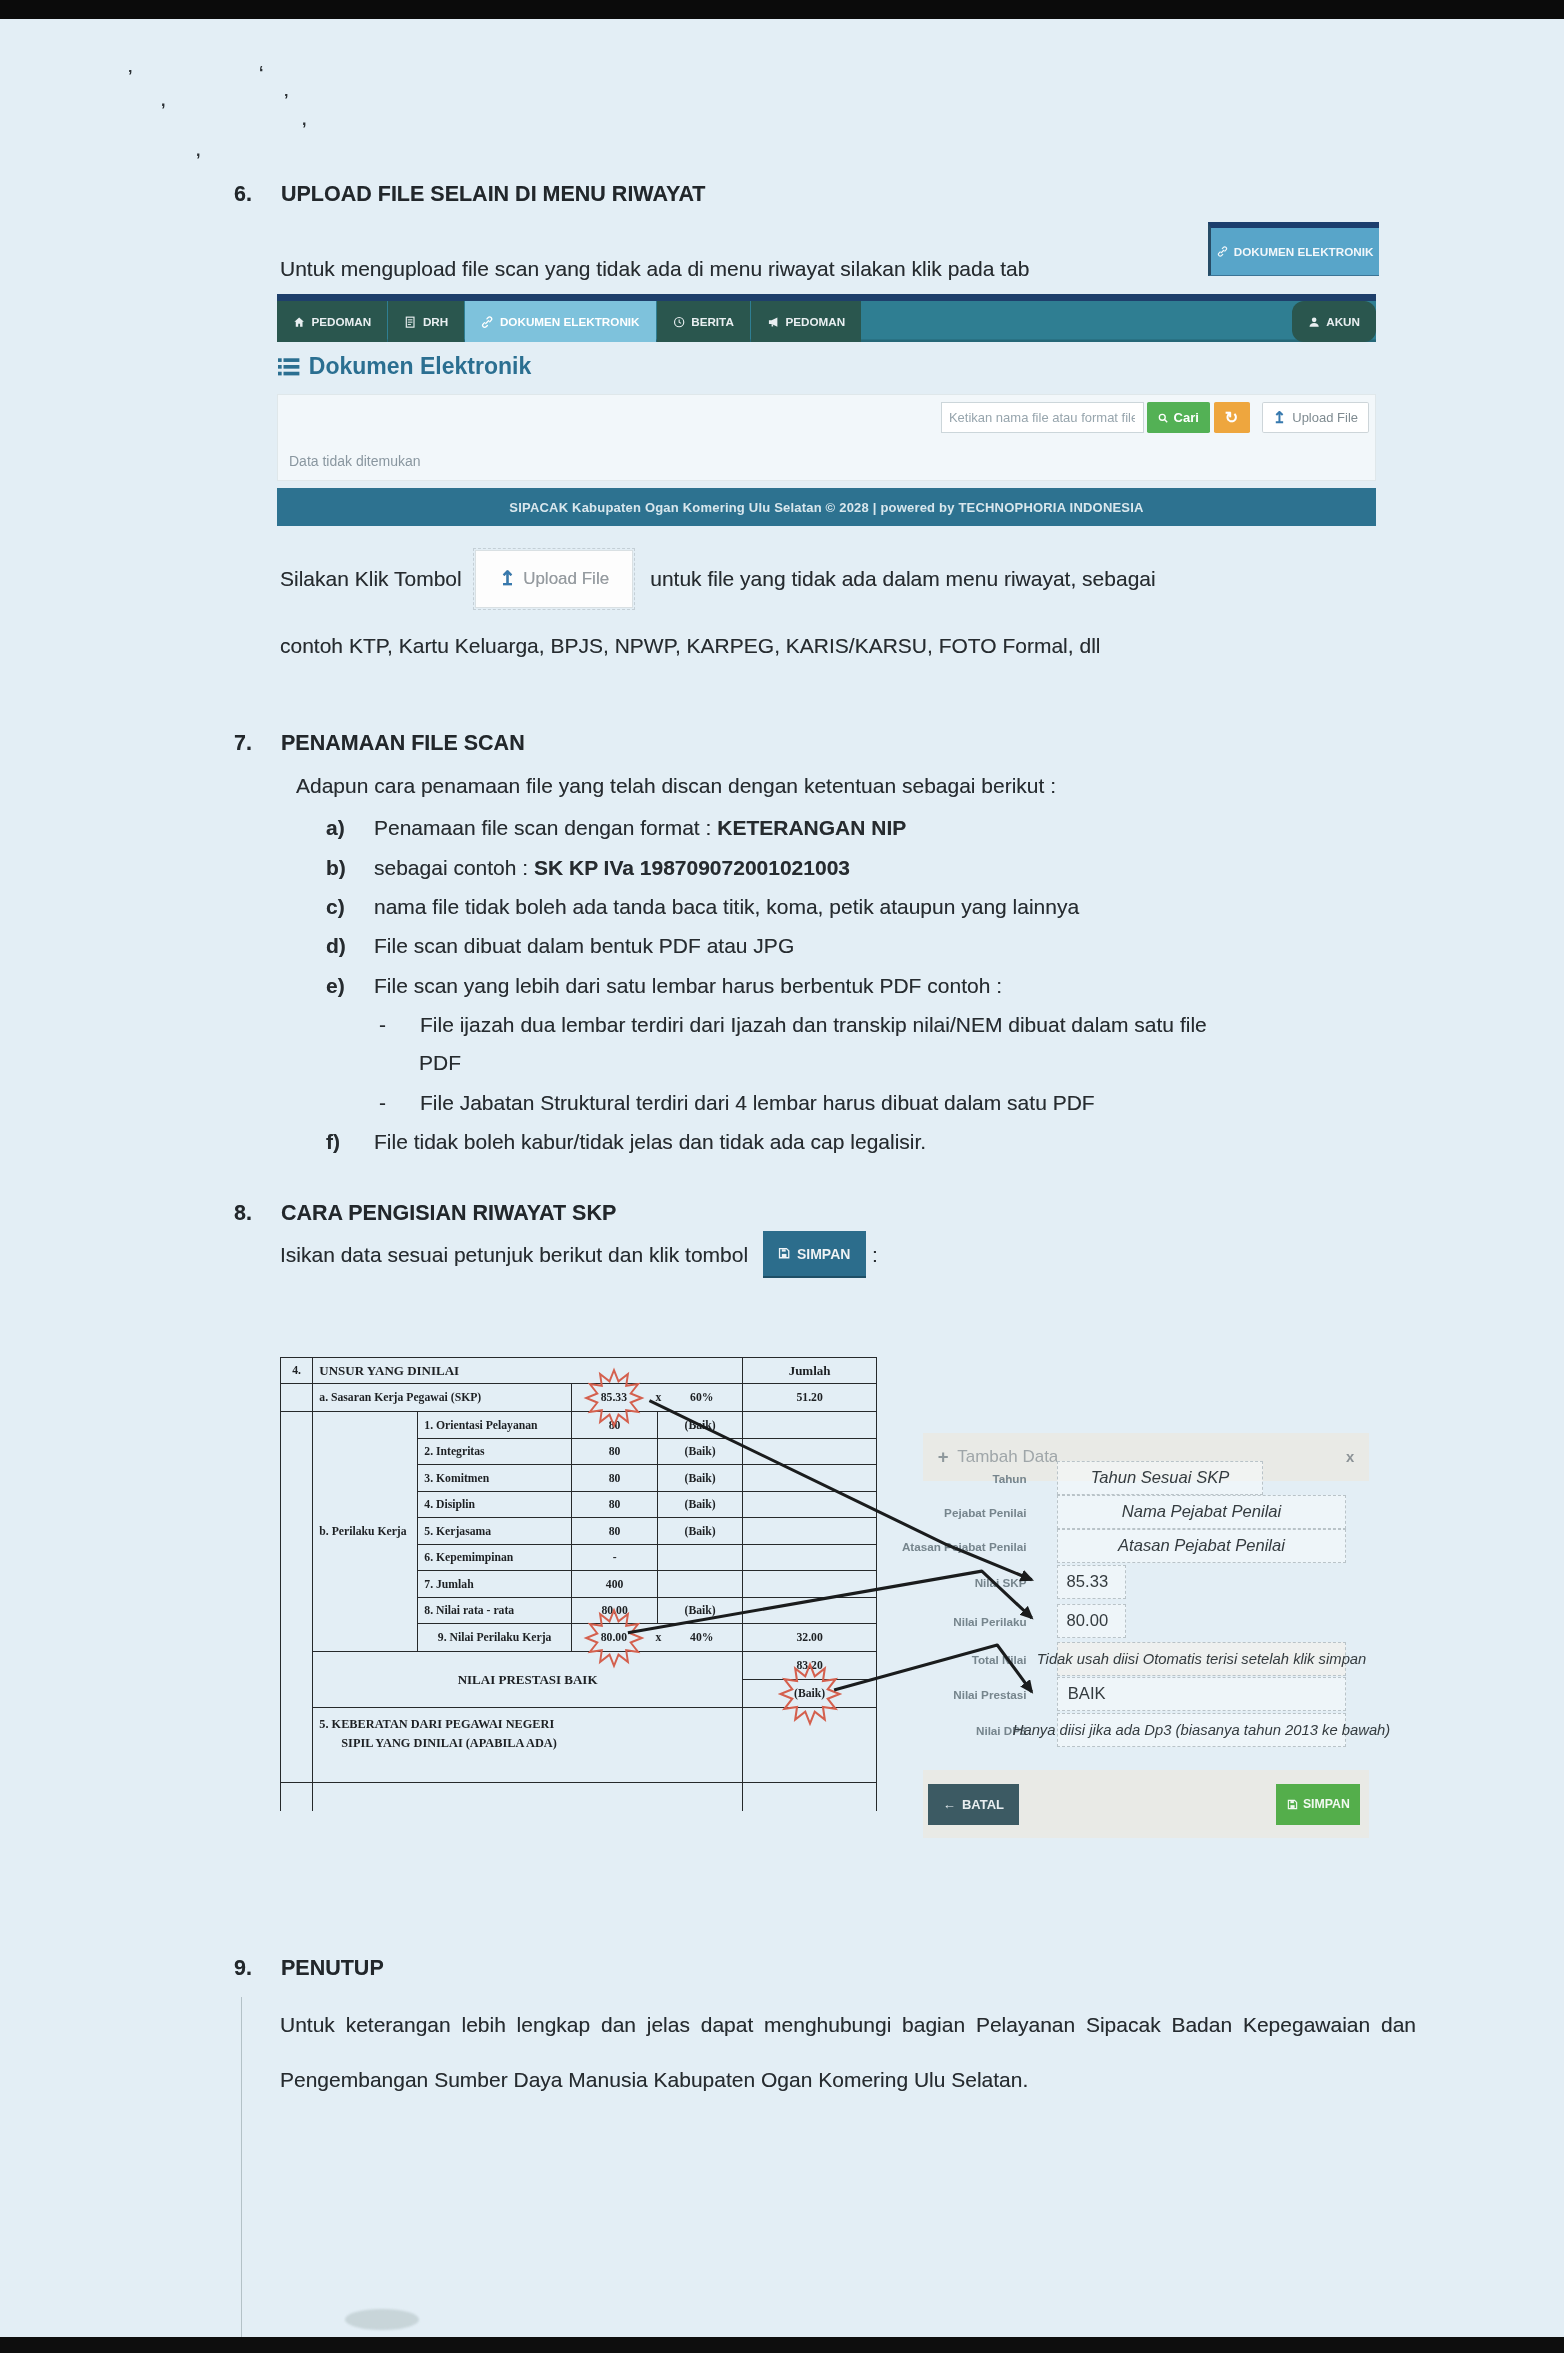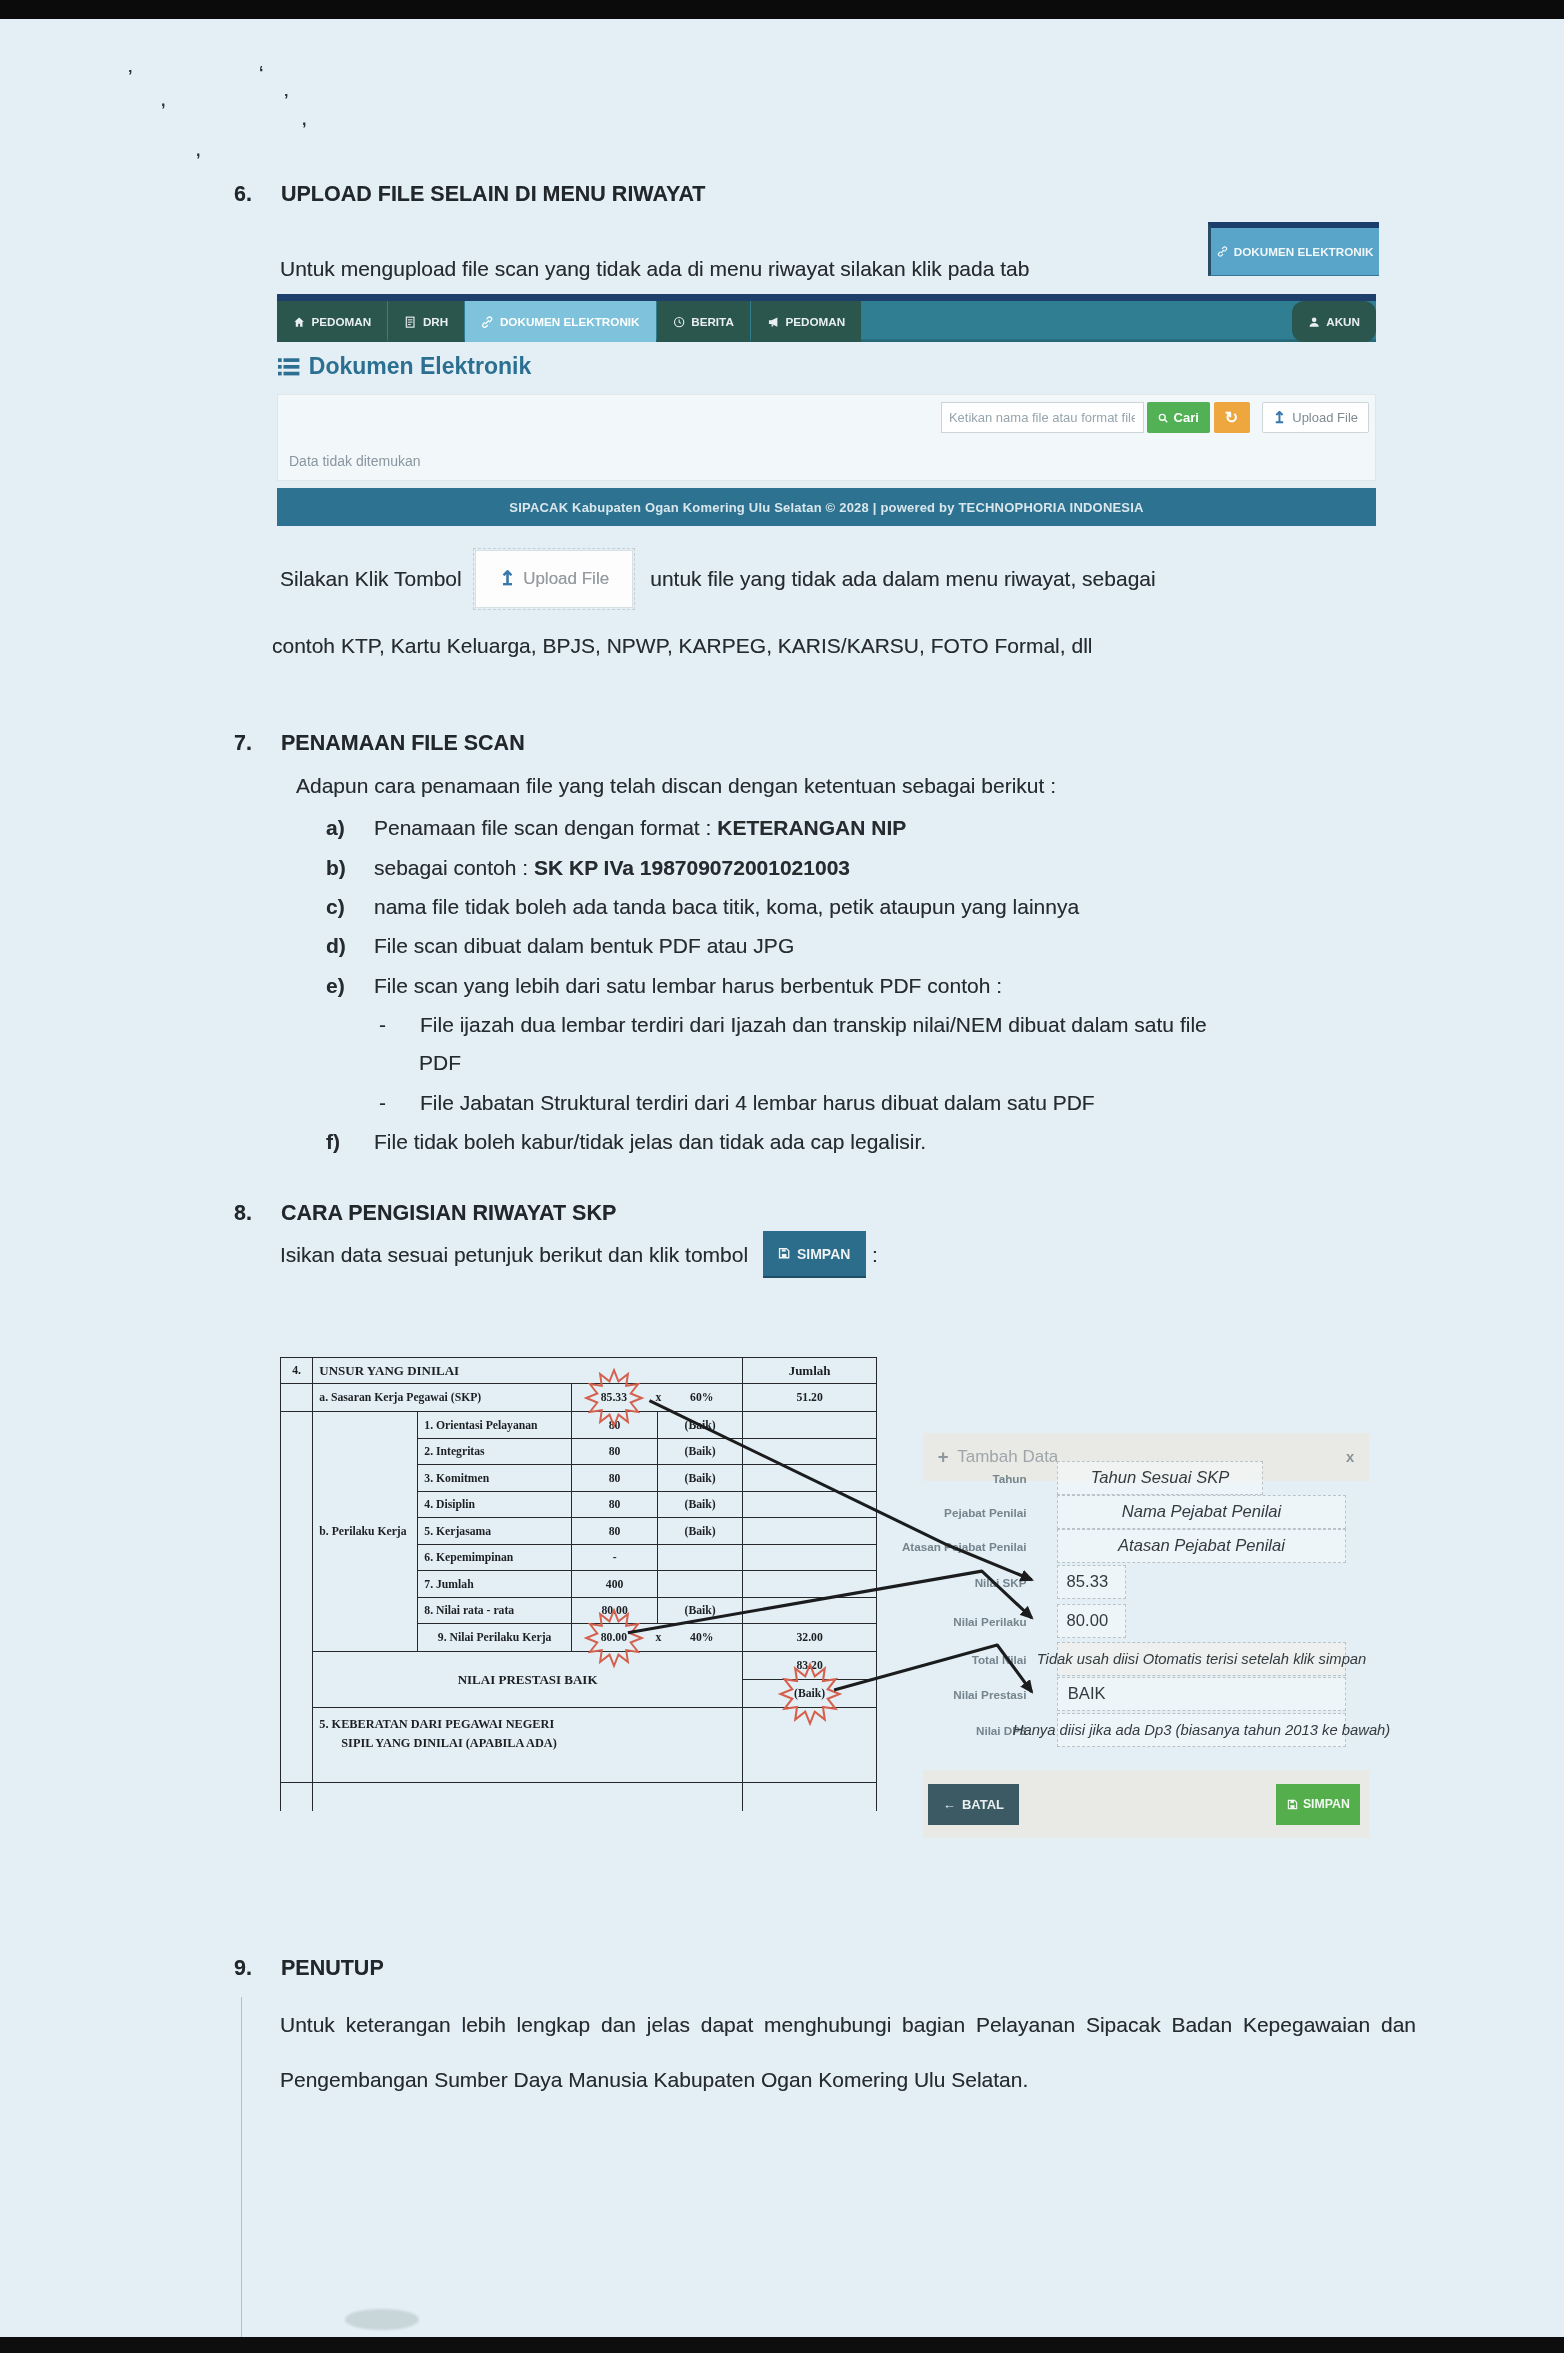--- a/index.html
+++ b/index.html
@@ -227,21 +227,21 @@
   </div>
 
   <div class="note-line1 doc">
     <span>Silakan Klik Tombol</span>
     <span class="upload-big-btn">
       <span class="up-glyph">↥</span>
       <span>Upload File</span>
     </span>
     <span>untuk file yang tidak ada dalam menu riwayat, sebagai</span>
   </div>
-  <div class="body-line doc" style="left:272px;top:634px">contoh KTP, Kartu Keluarga, BPJS, NPWP, KARPEG, KARIS/KARSU, FOTO Formal, dll</div>
+  <div class="body-line doc" style="left:280px;top:634px">contoh KTP, Kartu Keluarga, BPJS, NPWP, KARPEG, KARIS/KARSU, FOTO Formal, dll</div>
 
   <div class="sec-h doc" style="top:731px">
     <span class="num">7.</span>
     <span>PENAMAAN FILE SCAN</span>
   </div>
   <div class="body-line doc" style="left:296px;top:774px">Adapun cara penamaan file yang telah discan dengan ketentuan sebagai berikut :</div>
 
   <div class="list-item doc" style="top:816px">
     <span class="ltr">a)</span>
     <span><span>Penamaan file scan dengan format : </span><span class="bold">KETERANGAN NIP</span></span>

